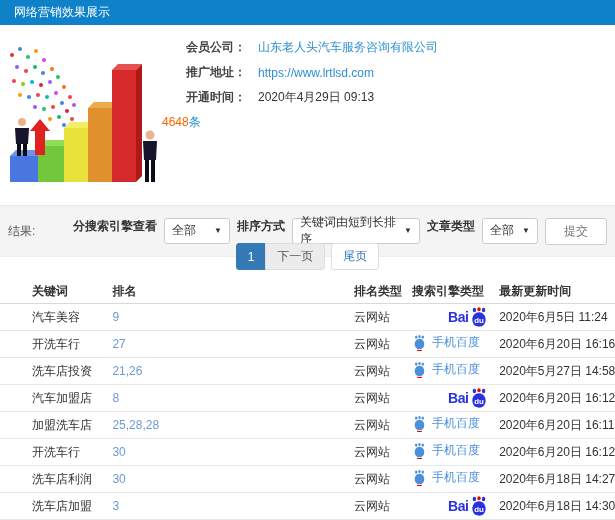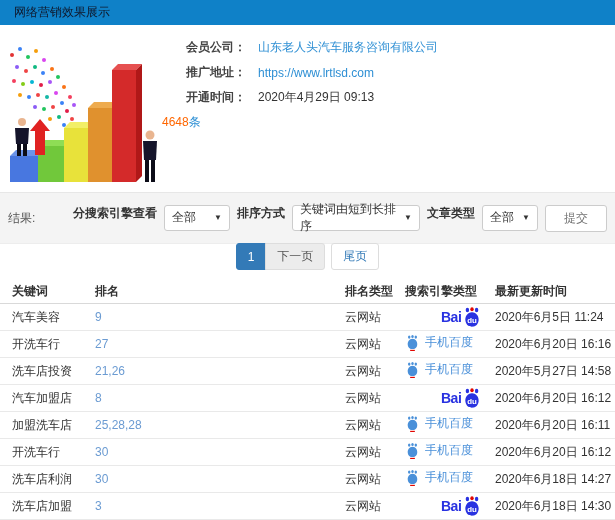--- a/index.html
+++ b/index.html
@@ -5,38 +5,38 @@
   * { margin:0; padding:0; box-sizing:border-box; }
   body {
     width:615px; height:520px; overflow:hidden; background:#fff;
     font-family:"Liberation Sans","DejaVu Sans",sans-serif; font-size:12px; color:#333;
   }
   #app { position:relative; width:615px; height:520px; background:#fff; }
 
   
   .titlebar {
     position:absolute; left:0; top:0; width:615px; height:25px;
-    background:#0f81c8; color:#0f172a; line-height:25px; padding-left:14px; font-size:12px;
+    background:#0f81c8; color:#ffffff; line-height:25px; padding-left:14px; font-size:12px;
   }
 
   
   .info-section { position:absolute; left:0; top:25px; width:615px; height:167px; background:#fff;padding-left:46px; }
   .clipart { position:absolute; left:2px; top:2px; }
   .info-rows { position:absolute; left:150px; top:10px; }
   .info-row { display:flex; align-items:center; height:25px; }
   .info-label { width:96px; text-align:right; font-weight:bold; color:#444; }
   .info-value { margin-left:12px; }
   .v-link { color:#2e8fd4; cursor:pointer; }
   .v-plain { color:#333; }
   .v-count { color:#f60; }
   .v-unit { color:#2e8fd4; }
 
   
   .results-bar {
-    position:absolute; left:0; top:192px; width:615px; height:52px;
+    position:absolute; left:0; top:205px; width:615px; height:52px;
     background:#f4f4f4; border-top:1px solid #e7e7e7; border-bottom:1px solid #ededed;
     display:flex; align-items:center; padding:0 8px;
   }
   .result-label { color:#555; }
   .filters { margin-left:auto; display:flex; align-items:flex-start; gap:7px; }
   .f-label { font-weight:bold; color:#333; }
   .fselect {
     display:inline-flex; align-items:center; justify-content:space-between;
     background:#fff; border:1px solid #ccc; border-radius:3px; height:26px;
     padding:0 7px; color:#333; cursor:pointer;
@@ -58,21 +58,21 @@
   }
   .page-btn.active { background:#337ab7; border-color:#337ab7; color:#fff; border-radius:3px 0 0 3px; min-width:30px; }
   .page-btn.next { background:#ececec; color:#555; margin-left:-1px; border-radius:0 3px 3px 0; }
   .page-btn.last { margin-left:6px; border-radius:3px; }
 
   
   .table { position:absolute; left:0; top:280px; width:615px; }
   .thead { display:flex; height:24px; align-items:center; font-weight:bold; color:#333; border-bottom:1px solid #d9d9d9; }
   .trow  { display:flex; height:27px; align-items:center; border-bottom:1px solid #e9e9e9; }
   .td, .th { overflow:hidden; white-space:nowrap; }
-  .c-kw     { width:87px;  padding-left:12px; }
+  .c-kw     { width:87px;  padding-left:12px;margin-left:20px; }
   .c-rank   { width:250px; padding-left:8px; color:#6b9bd2; }
   .c-type   { width:60px;  padding-left:8px; }
   .c-engine { width:92px;  padding-left:8px; }
   .c-time   { width:126px; padding-left:6px; }
   .thead .c-rank { color:#333; }
 
   
   .engine { display:inline-flex; align-items:center; }
   .engine .logo-baidu, .engine .logo-mobile { display:none; align-items:center; }
   .engine.engine-baidu .logo-baidu { display:inline-flex; }

